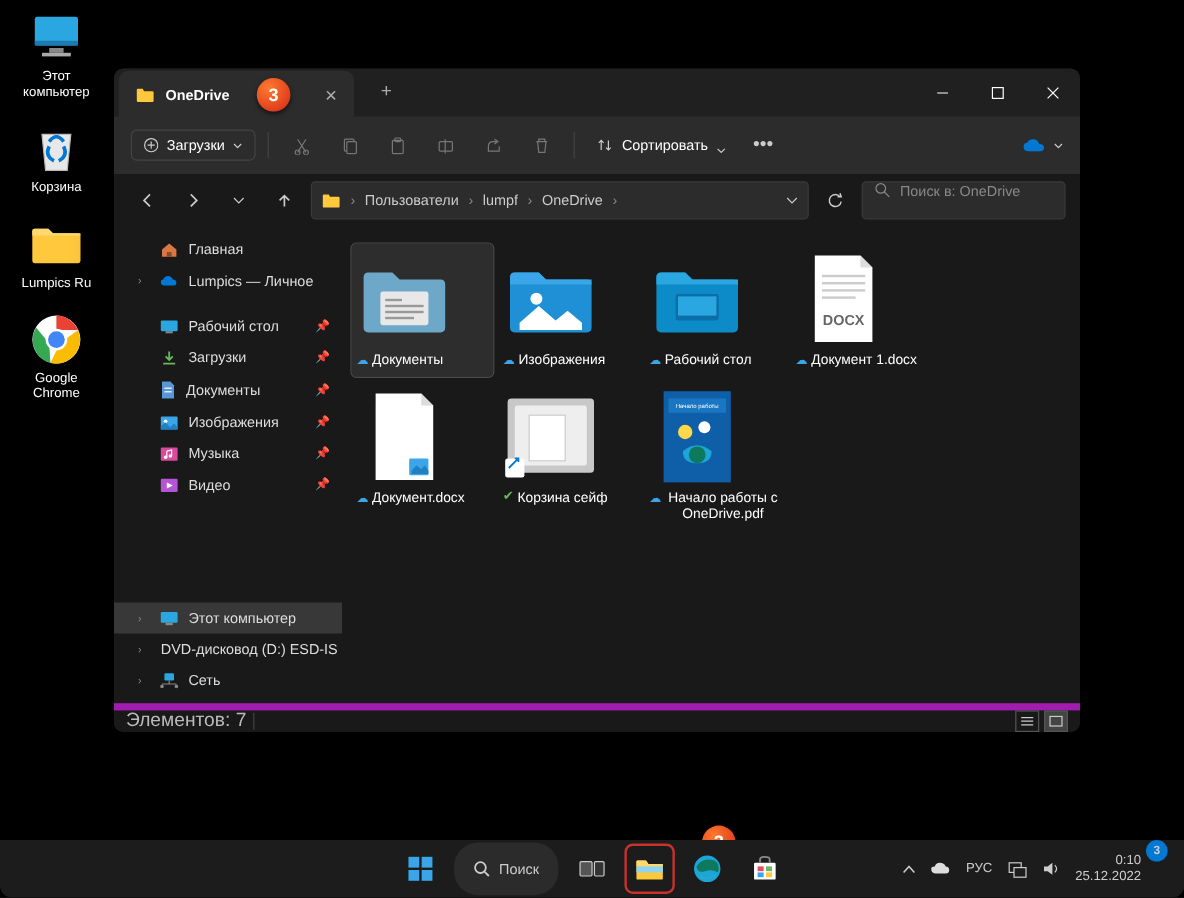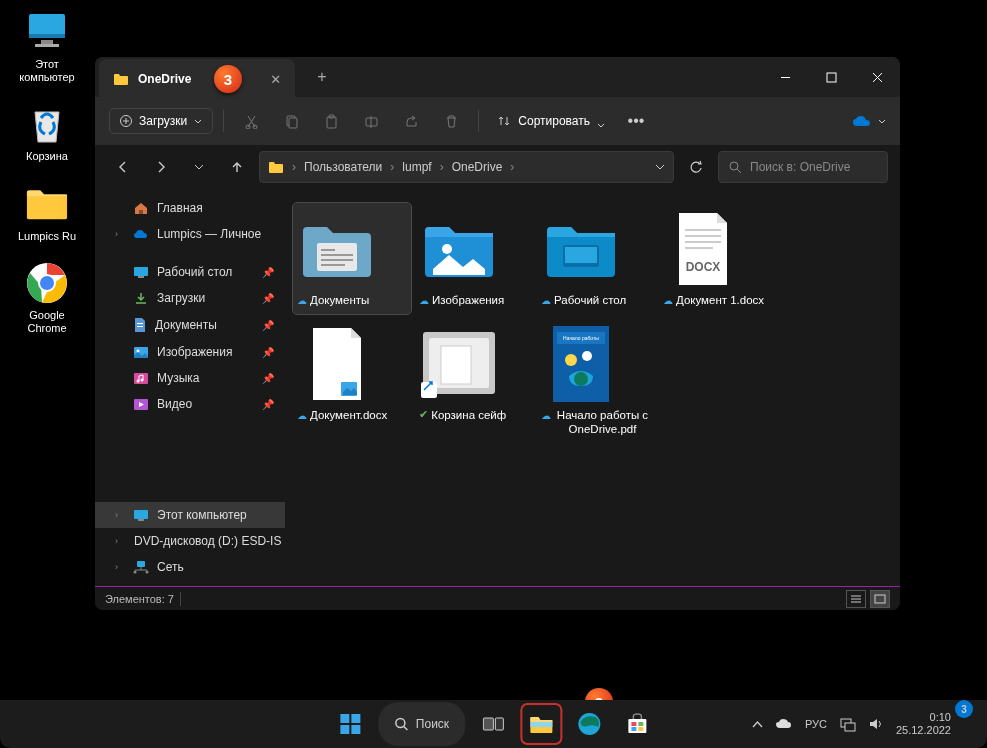--- a/index.html
+++ b/index.html
@@ -18,36 +18,36 @@
 .winbtn{width:46px;height:34px;display:flex;align-items:center;justify-content:center;color:#fff;font-size:12px}
 .toolbar{height:48px;background:#2c2c2c;display:flex;align-items:center;padding:0 14px;gap:6px}
 .btn-create{display:flex;align-items:center;gap:7px;padding:5px 10px;border:1px solid #444;border-radius:5px;font-size:12px}
 .tb-ic{width:34px;height:34px;display:flex;align-items:center;justify-content:center;color:#888;border-radius:4px}
 .tb-sep{width:1px;height:22px;background:#444;margin:0 4px}
 .btn-sort{display:flex;align-items:flex-end;gap:7px;font-size:12px;padding:5px 8px}
 .navbar{height:44px;background:#191919;display:flex;align-items:center;padding:0 12px;gap:6px}
 .nav-ic{width:32px;height:32px;display:flex;align-items:center;justify-content:center;color:#ccc;border-radius:4px}
 .addrbar{flex:1;height:32px;background:#2c2c2c;border:1px solid #3a3a3a;border-radius:4px;display:flex;align-items:center;padding:0 8px;gap:8px;font-size:12px;color:#ccc}
 .addrbar .sep{color:#888}
-.searchbox{width:170px;height:32px;background:#2c2c2c;border:1px solid #3a3a3a;border-radius:4px;display:flex;align-items:center;padding:0 10px;gap:8px;font-size:12px;color:#888}
+.searchbox{width:170px;height:32px;background:#2c2c2c;border:1px solid #3a3a3a;border-radius:4px;display:flex;padding:0 10px;gap:8px;font-size:12px;color:#888}
 .body{flex:1;display:flex;background:#191919;overflow:hidden}
 .sidebar{width:190px;background:#191919;padding:6px 0;overflow:hidden;display:flex;flex-direction:column}
 .navitem{display:flex;align-items:center;gap:8px;padding:6px 10px 6px 20px;font-size:12px;color:#ddd;white-space:nowrap}
 .navitem.sel{background:#383838}
 .navitem .chev{width:10px;color:#888;font-size:9px}
 .navitem .pin{margin-left:auto;color:#888;font-size:10px}
 .blankgap{height:12px}
 .content{flex:1;background:#191919;padding:14px 8px;overflow:hidden}
 .files{display:flex;flex-wrap:wrap;gap:4px;align-content:flex-start}
 .file{width:118px;display:flex;flex-direction:column;align-items:flex-start;padding:6px 4px;border-radius:4px}
 .file.sel{background:#2d2d2d;outline:1px solid #4a4a4a}
 .file .thumb{width:80px;height:80px;display:flex;align-items:center;justify-content:center;margin-bottom:4px}
 .file .label{font-size:11.5px;text-align:center;line-height:1.25;display:flex;align-items:flex-start;gap:3px;justify-content:center}
 .file .label .cloud{color:#3aa5e8;font-size:10px;margin-top:2px}
-.statusbar{height:24px;background:#191919;display:flex;align-items:center;padding:0 10px;font-size:11px;color:#bbb;border-top:1px solid #a21caf}
+.statusbar{height:24px;background:#191919;display:flex;align-items:center;padding:0 10px;font-size:16px;color:#bbb;border-top:6px solid #a21caf}
 .statusbar .viewbtns{margin-left:auto;display:flex;gap:4px}
 .vb{width:20px;height:18px;border:1px solid #555;display:flex;align-items:center;justify-content:center;font-size:10px}
 .taskbar{position:absolute;bottom:0;left:0;right:0;height:48px;background:#1c1c1c;display:flex;align-items:center;padding:0 14px}
 .tb-center{position:absolute;left:50%;transform:translateX(-50%);display:flex;align-items:center;gap:8px}
 .tb-item{width:40px;height:40px;display:flex;align-items:center;justify-content:center;border-radius:4px}
 .tb-item.hl{outline:2px solid #c8312c;outline-offset:-1px;border-radius:6px}
 .tb-search{display:flex;align-items:center;gap:8px;background:#2b2b2b;border-radius:20px;height:44px;padding:0 16px;font-size:12px;color:#ccc}
 .tb-right{margin-left:auto;display:flex;align-items:center;gap:12px;color:#ccc;font-size:11px}
 .tb-time{text-align:right;line-height:1.2}
 .marker{position:absolute;width:28px;height:28px;background:radial-gradient(circle at 35% 30%,#ff7a2e,#d32717);border-radius:50%;display:flex;align-items:center;justify-content:center;font-weight:700;font-size:15px;color:#fff;box-shadow:0 2px 4px rgba(0,0,0,.6)}

